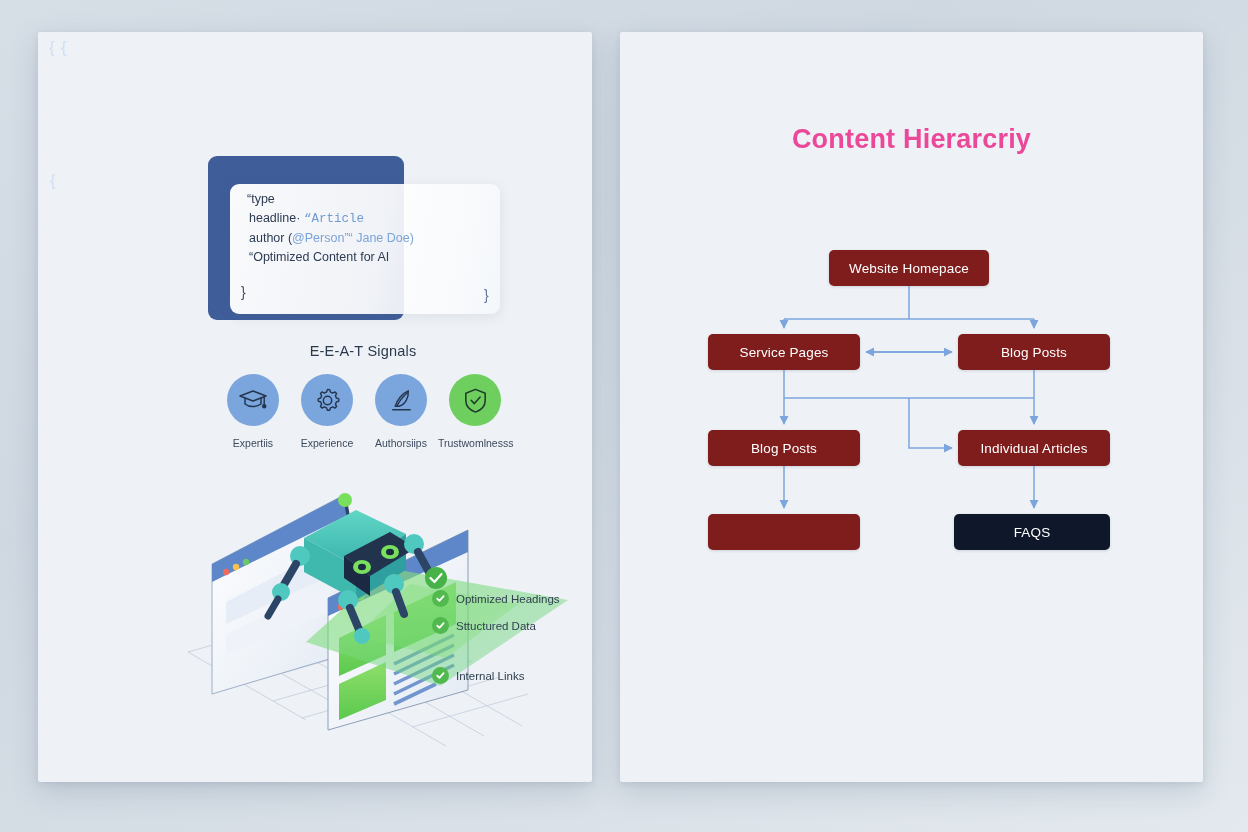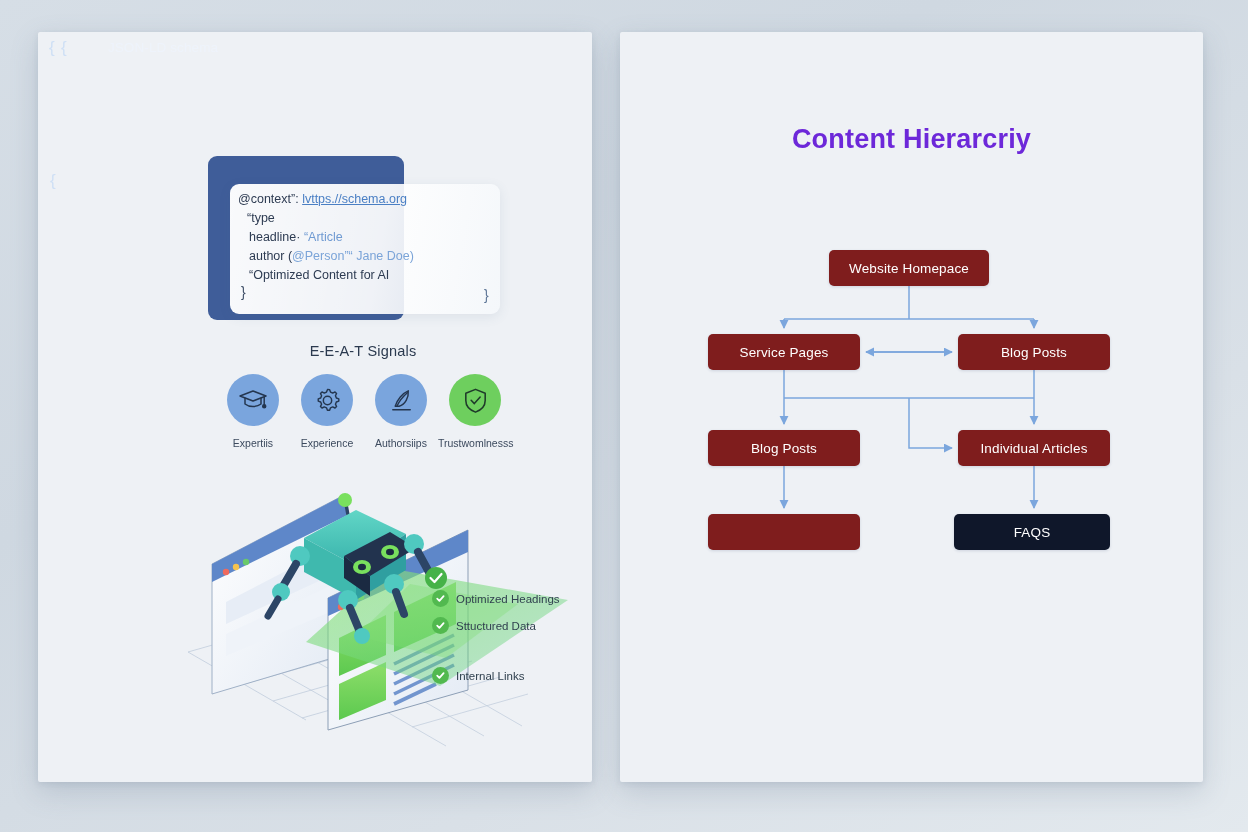--- a/index.html
+++ b/index.html
@@ -35,21 +35,21 @@
   .code-overlay{
     position:absolute;left:192px;top:152px;width:270px;height:130px;
     background:linear-gradient(100deg,rgba(255,255,255,.97) 0%,rgba(255,255,255,.92) 55%,rgba(246,249,252,.80) 100%);
     border-radius:9px;box-shadow:0 3px 12px rgba(70,95,130,.10);
   }
   .code-lines{position:absolute;left:200px;top:158px;width:260px;font-size:12.5px;color:#2d3b52;line-height:19px;}
   .code-lines .ln{white-space:nowrap;}
   .code-lines .ln.i1{padding-left:9px;}
   .code-lines .ln.i2{padding-left:11px;}
   .lnk{color:#4a7fc4;text-decoration:underline;}
-  .val{color:#6f9ad2;}
+  .val{color:#6f9ad2;font-family:Liberation Mono, monospace;}
   .val2{color:#7ba4d8;}
   .close-brace-r{position:absolute;left:446px;top:255px;color:#5d7596;font-size:14px;}
   .close-brace-l{position:absolute;left:203px;top:252px;color:#3f4f68;font-size:14px;}
 
   
   .eeat-title{position:absolute;left:170px;top:311px;width:310px;text-align:center;
     font-size:14.5px;color:#2b3a4f;letter-spacing:.2px;}
   .eeat-row{position:absolute;left:178px;top:342px;width:296px;height:84px;}
   .eeat-item{position:absolute;width:74px;text-align:center;}
   .eeat-item .circ{
@@ -62,21 +62,21 @@
   .illus{position:absolute;left:140px;top:440px;width:390px;height:290px;}
   .check-list{position:absolute;left:394px;top:558px;}
   .chk-row{position:absolute;display:flex;align-items:center;gap:7px;}
   .chk{width:17px;height:17px;border-radius:50%;background:#52b94f;display:flex;align-items:center;justify-content:center;flex:0 0 auto;}
   .chk svg{display:block;}
   .chk-lbl{font-size:11.5px;color:#30414f;white-space:nowrap;}
 
   
   .hier-title{
     position:absolute;left:620px;top:124px;width:583px;text-align:center;
-    font-size:27px;font-weight:bold;color:#6d28d9;letter-spacing:.2px;
+    font-size:27px;font-weight:bold;color:#ec4899;letter-spacing:.2px;
   }
   .flow{position:absolute;left:620px;top:32px;width:583px;height:750px;}
   .node{
     position:absolute;border-radius:5px;display:flex;align-items:center;justify-content:center;
     color:#ffffff;font-size:13.5px;letter-spacing:.15px;
     box-shadow:0 1px 3px rgba(60,85,120,.18);
   }
   .node.blue{background:#7f1d1d;}
   .node.green{background:#0f172a;}
   svg.wires{position:absolute;left:0;top:0;width:583px;height:750px;overflow:visible;}
@@ -89,24 +89,20 @@
   <div class="card" id="card-left">
 
     <div class="code-panel"></div>
     <span class="brace b1">{</span>
     <span class="brace b2">{</span>
     <span class="brace b3">{</span>
     <div class="code-title">JSON-LD schema</div>
 
     <div class="code-overlay"></div>
     <div class="code-lines">
-      <div class="ln">
-        <span>@context”:</span>
-        <span class="lnk">lvttps.//schema.org</span>
-      </div>
       <div class="ln i1">
         <span>“type</span>
       </div>
       <div class="ln i2">
         <span>headline·</span>
         <span class="val">“Article</span>
       </div>
       <div class="ln i2">
         <span>author (</span><span class="val2">@Person”</span><span class="val2">“ Jane Doe)</span>
       </div>

